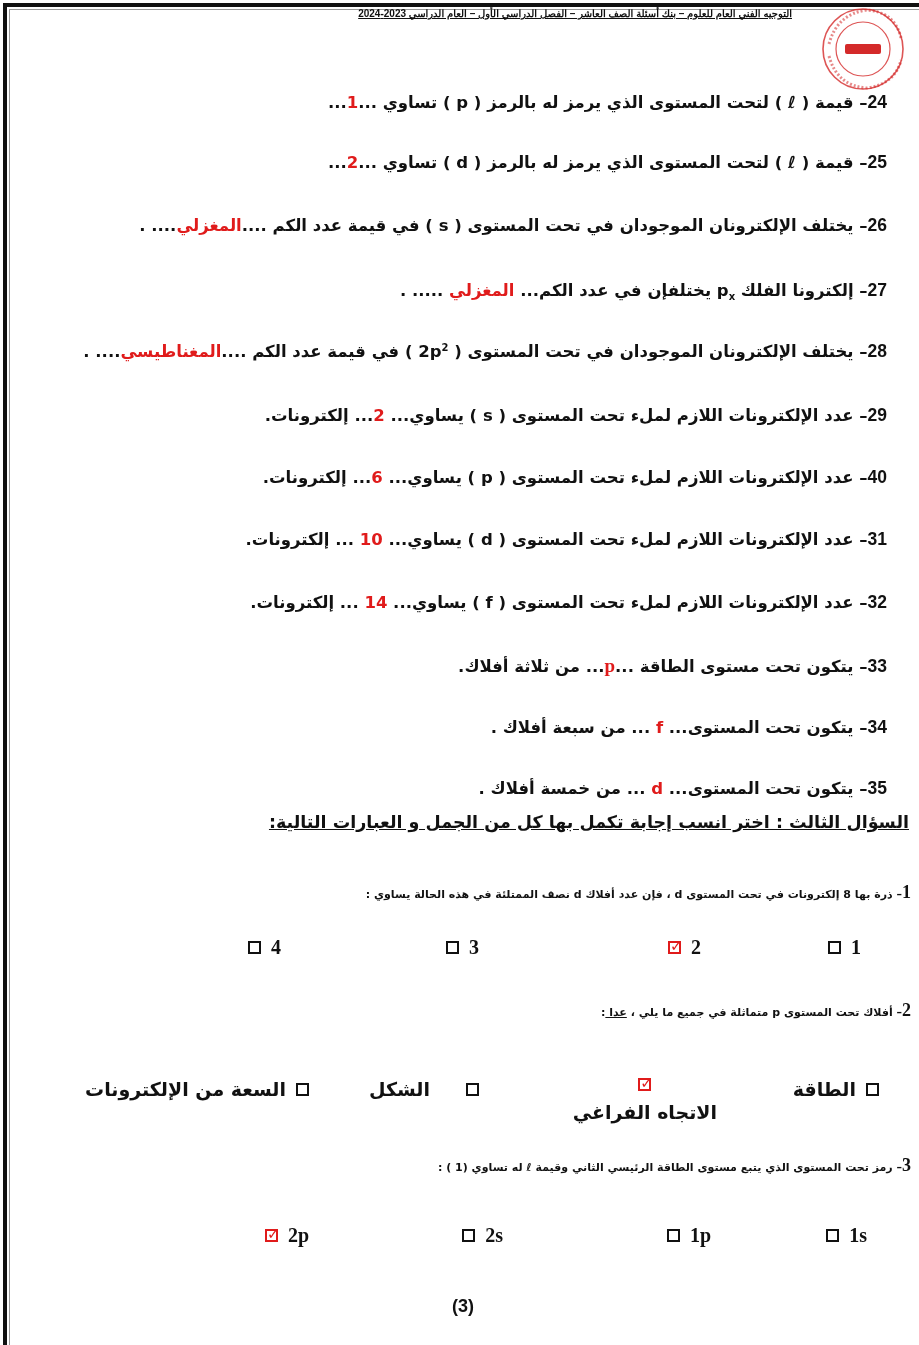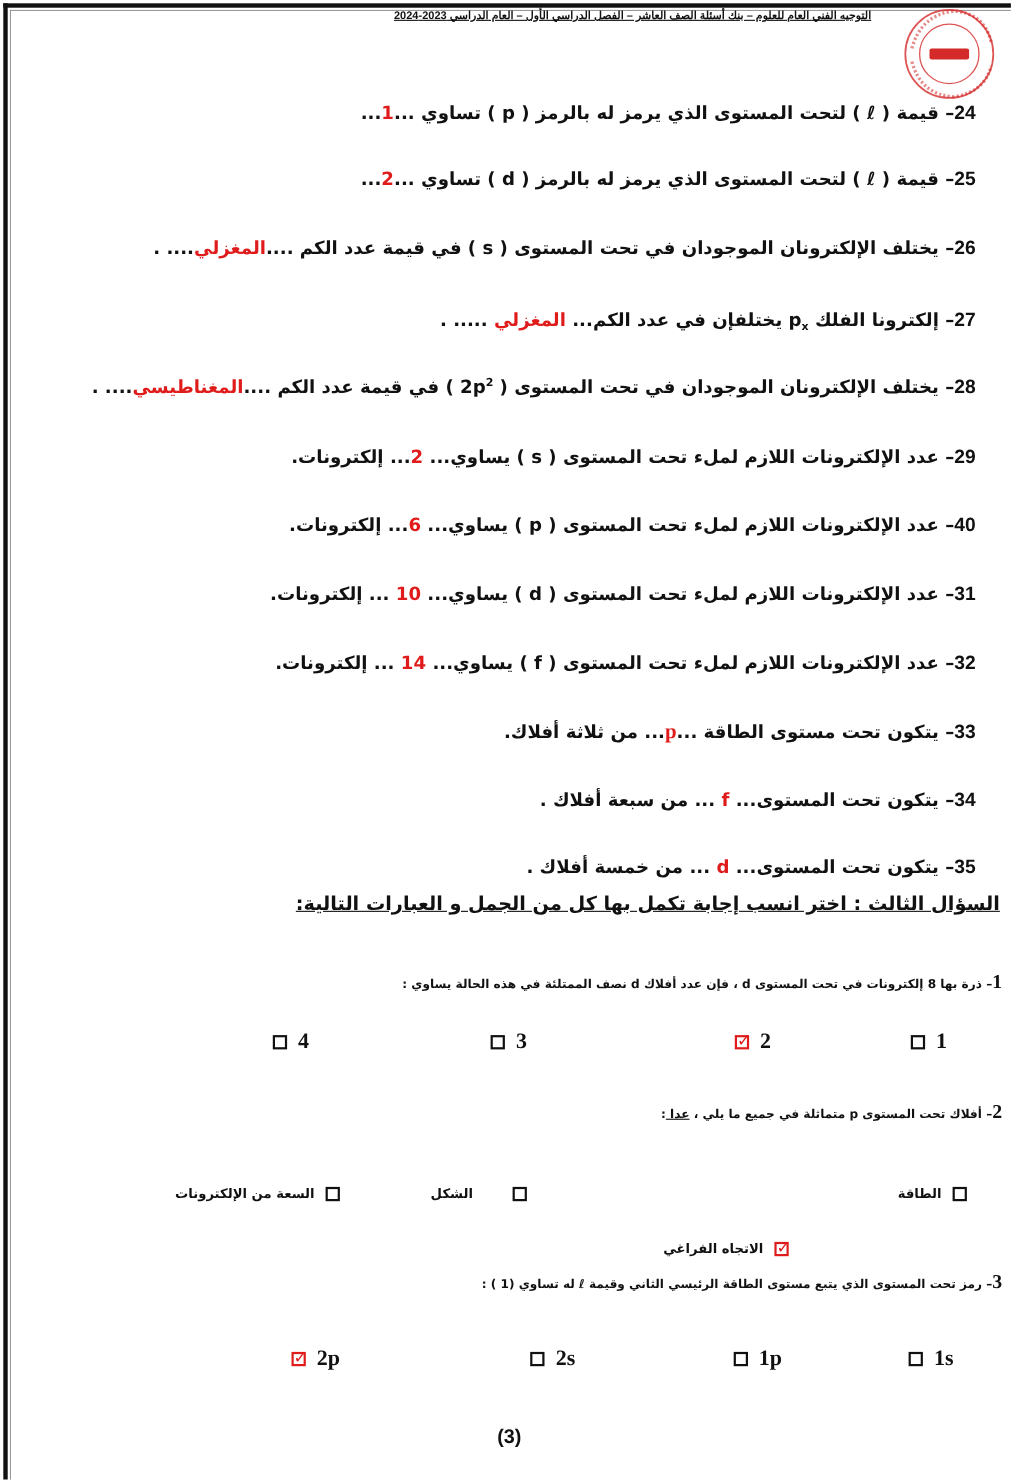--- a/index.html
+++ b/index.html
@@ -21,21 +21,21 @@
     .sup { font-size:10px; vertical-align:super; }
     .sub { font-size:10px; vertical-align:sub; }
     .section-title { position:absolute; right:10px; top:812px; direction:rtl; white-space:nowrap;
                      font-family:"DejaVu Sans", sans-serif; font-weight:bold; font-size:17.5px;
                      text-decoration:underline; }
     .mcq-q { position:absolute; right:8px; direction:rtl; white-space:nowrap;
              font-family:"Liberation Serif", serif; font-weight:bold; font-size:18px; }
     .mcq-q .ar { font-family:"DejaVu Sans", sans-serif; font-size:11px; }
     .opt { position:absolute; direction:rtl; white-space:nowrap; display:flex; align-items:center; gap:10px;
            font-family:"Liberation Serif", serif; font-weight:bold; font-size:20px; }
-    .opt .ar { font-family:"DejaVu Sans", sans-serif; font-size:12px; }
+    .opt .ar { font-family:"DejaVu Sans", sans-serif; font-size:19px; }
     .box { display:inline-block; width:13px; height:13px; border:2px solid #111; box-sizing:border-box;
            position:relative; }
     .box.checked { border-color:#e01b1b; }
     .box.checked::after { content:"✓"; position:absolute; left:0px; top:-6px; color:#e01b1b;
                           font-size:15px; font-weight:bold; font-family:"DejaVu Sans", sans-serif; }
     .underline { text-decoration:underline; }
     .page-number { position:absolute; left:452px; top:1296px; font-family:"Liberation Sans", sans-serif;
                    font-weight:bold; font-size:18px; }
   </style>
 </head>
@@ -112,21 +112,21 @@
     <span class="box"></span>
 </div>
 
 <div class="mcq-q" style="top:1000px;">
   <span>2</span><span class="ar">– أفلاك تحت المستوى p متماثلة في جميع ما يلي ، </span><span class="ar underline">عدا </span><span class="ar">:</span>
 </div>
 <div class="opt" style="top:1078px; right:40px;">
   <span class="box"></span>
     <span class="ar">الطاقة</span>
 </div>
-<div class="opt" style="top:1128px; right:202px;">
+<div class="opt" style="top:1078px; right:202px;flex-direction:column;">
   <span class="box checked"></span>
     <span class="ar">الاتجاه الفراغي</span>
 </div>
 <div class="opt" style="top:1078px; right:440px;gap:36px;">
   <span class="box"></span>
     <span class="ar">الشكل</span>
 </div>
 <div class="opt" style="top:1078px; right:610px;">
   <span class="box"></span>
     <span class="ar">السعة من الإلكترونات</span>
@@ -136,21 +136,21 @@
   <span>3</span><span class="ar">– رمز تحت المستوى الذي يتبع مستوى الطاقة الرئيسي الثاني وقيمة ℓ له تساوي (1 ) :</span>
 </div>
 <div class="opt" style="top:1224px; right:52px;">
   <span>1s</span>
     <span class="box"></span>
 </div>
 <div class="opt" style="top:1224px; right:208px;padding-left:24px;">
   <span>1p</span>
     <span class="box"></span>
 </div>
-<div class="opt" style="top:1224px; right:396px;">
+<div class="opt" style="top:1224px; right:416px;">
   <span>2s</span>
     <span class="box"></span>
 </div>
 <div class="opt" style="top:1224px; right:610px;">
   <span>2p</span>
     <span class="box checked"></span>
 </div>
 
 <div class="page-number">(3)</div>
 

